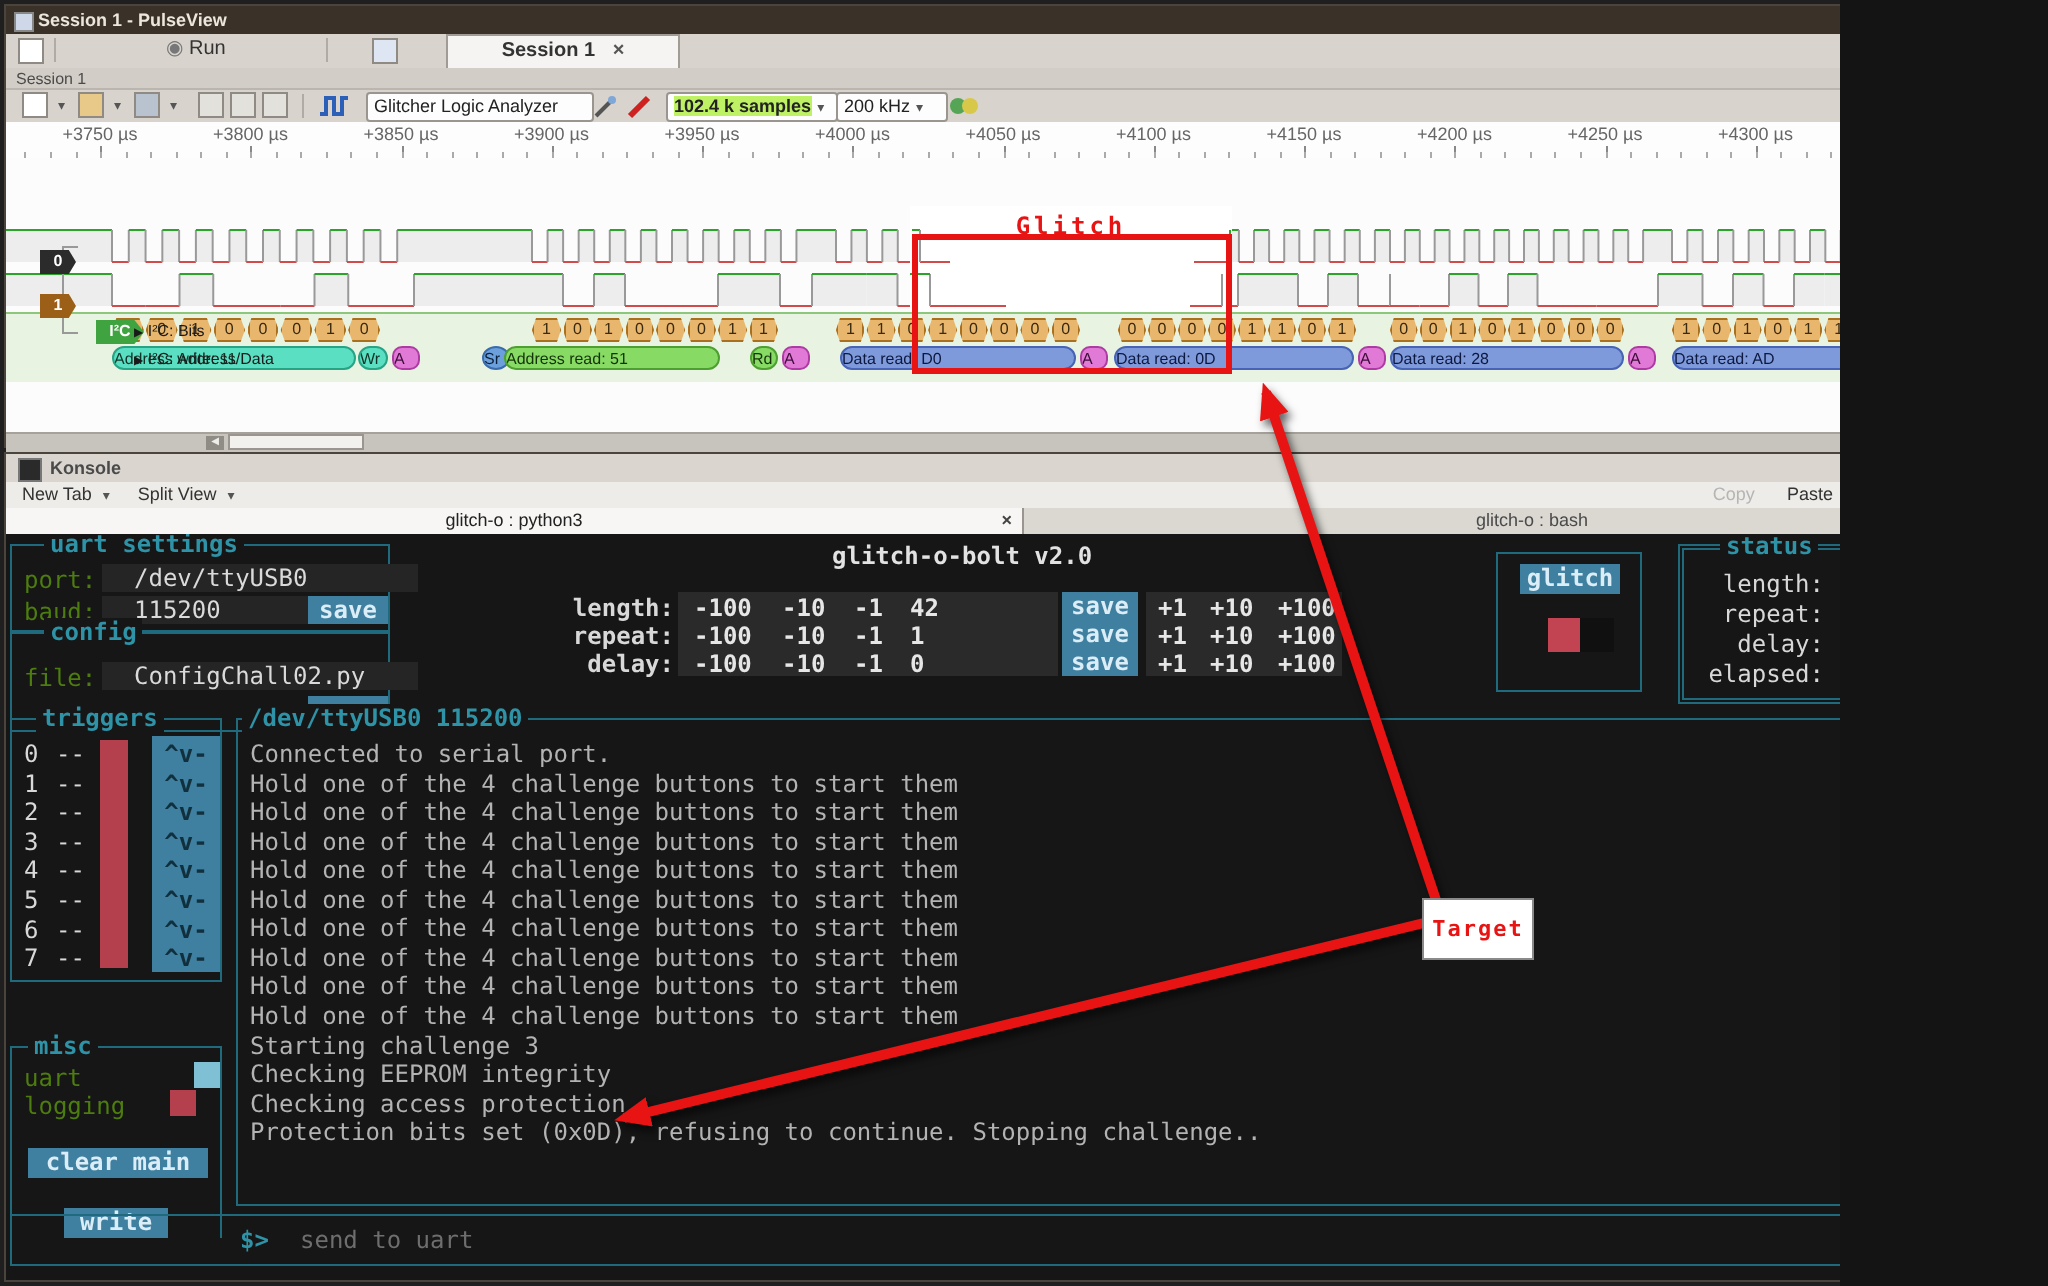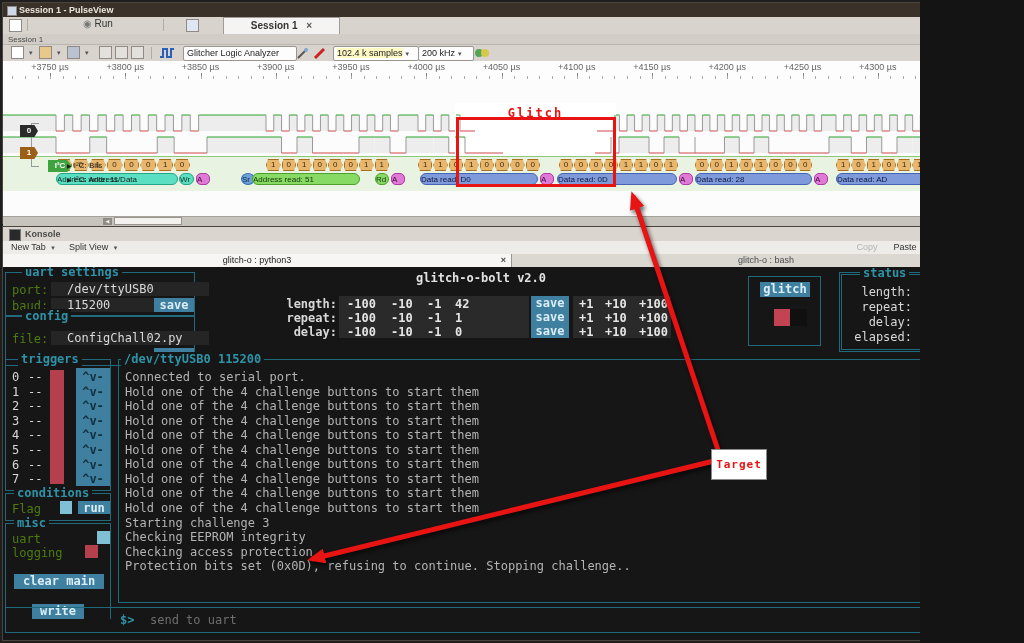--- a/index.html
+++ b/index.html
@@ -101,21 +101,21 @@
           <path d="M1,10 h3 v-8 h4 v8 h4 v-8 h3" fill="none" stroke="#2b5fb8" stroke-width="2"></path>
         </svg>
       <span class="combo" style="left:180px;width:106px;"><span>Glitcher Logic Analyzer v1</span><span class="caret">▾</span></span>
       <svg class="abs" style="left:293px;top:2px;" width="13" height="13">
           <path d="M2,11 L11,2" stroke="#555" stroke-width="2"></path>
           <circle cx="10" cy="3" r="2" fill="#7fa8d8"></circle>
         </svg>
       <svg class="abs" style="left:310px;top:2px;" width="13" height="13">
           <path d="M2,11 L11,2" stroke="#c22" stroke-width="3"></path>
         </svg>
-      <span class="combo" style="left:330px;width:78px;"><span style="background:#fef9c3;">102.4 k samples</span><span class="caret">▾</span></span>
+      <span class="combo" style="left:330px;width:78px;"><span style="background:#bef264;font-weight:bold;">102.4 k samples</span><span class="caret">▾</span></span>
       <span class="combo" style="left:415px;width:48px;"><span>200 kHz</span><span class="caret">▾</span></span>
       <span class="abs" style="left:472px;top:4px;width:8px;height:8px;border-radius:50%;background:#56a556;"></span>
       <span class="abs" style="left:478px;top:4px;width:8px;height:8px;border-radius:50%;background:#d8c84a;"></span>
     </div>
 
     <div class="ruler" id="ruler">
         <span class="rlabel" style="left: 47px;">+3750 µs</span>
         <span style="position: absolute; left: 47px; top: 12px; height: 6px; width: 1px; background: rgb(136, 136, 136);"></span>
         <span class="rlabel" style="left: 122.25px;">+3800 µs</span>
         <span style="position: absolute; left: 122.25px; top: 12px; height: 6px; width: 1px; background: rgb(136, 136, 136);"></span>
@@ -779,26 +779,20 @@
             <span style="position: absolute; left: 72px; top: 83px; width: 30px; text-align: center; color: rgb(17, 48, 61); font-weight: bold;">^v-</span>
             <span style="position: absolute; left: 6px; top: 97.6px; color: rgb(216, 216, 216);">6</span>
             <span style="position: absolute; left: 22px; top: 97.6px; color: rgb(216, 216, 216);">--</span>
             <span style="position: absolute; left: 72px; top: 97.6px; width: 30px; text-align: center; color: rgb(17, 48, 61); font-weight: bold;">^v-</span>
             <span style="position: absolute; left: 6px; top: 112.2px; color: rgb(216, 216, 216);">7</span>
             <span style="position: absolute; left: 22px; top: 112.2px; color: rgb(216, 216, 216);">--</span>
             <span style="position: absolute; left: 72px; top: 112.2px; width: 30px; text-align: center; color: rgb(17, 48, 61); font-weight: bold;">^v-</span>
           </div>
       </div>
 
-      <div class="tbox" style="left:2px;top:226px;width:106px;height:28px;">
-        <span class="hdr" style="left:8px;">conditions</span>
-        <span class="tlabel" style="left:6px;top:8px;">Flag</span>
-        <span class="abs" style="left:54px;top:7px;width:12px;height:13px;background:#7fc0d4;"></span>
-        <span class="btn" style="left:72px;top:7px;width:32px;height:13px;">run</span>
-      </div>
 
       <div class="tbox" style="left:2px;top:256px;width:106px;height:96px;border-bottom:none;">
         <span class="hdr" style="left:8px;">misc</span>
         <span class="tlabel" style="left:6px;top:8px;">uart</span>
         <span class="abs" style="left:91px;top:7px;width:13px;height:13px;background:#7fc0d4;"></span>
         <span class="tlabel" style="left:6px;top:22px;">logging</span>
         <span class="abs" style="left:79px;top:21px;width:13px;height:13px;background:#b5404d;"></span>
         <span class="btn" style="left:8px;top:50px;width:90px;height:15px;">clear main</span>
         <span class="btn" style="left:26px;top:80px;width:52px;height:15px;">write</span>
       </div>

